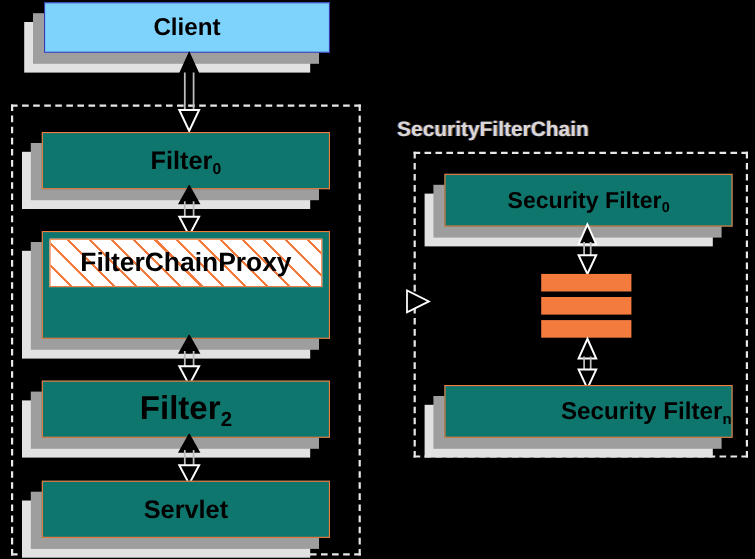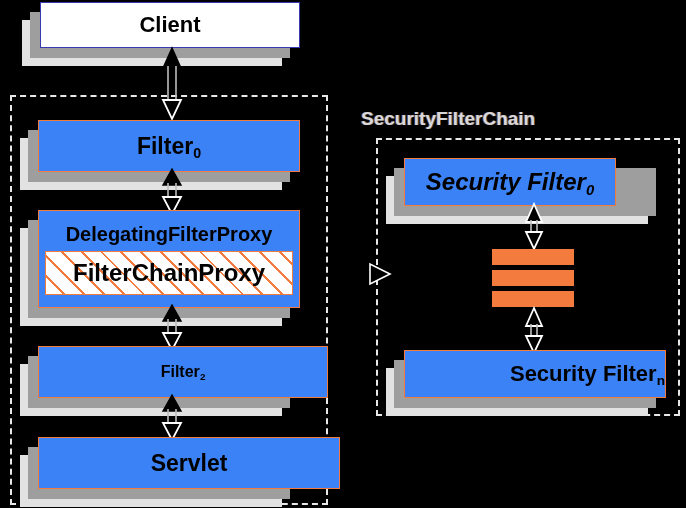--- a/index.html
+++ b/index.html
@@ -54,25 +54,25 @@
     box-sizing: border-box;
     display: flex;
     align-items: center;
     justify-content: center;
     color: #000000;
     font-family: "Liberation Sans", sans-serif;
     font-weight: 700;
     text-align: center;
   }
   .node.orange {
-    background: #3b82f6;
+    background: #0f766e;
     border: 1px solid #f47b3e;
   }
   .node.purple {
-    background: #ffffff;
+    background: #7dd3fc;
     border: 1px solid #3a3ab0;
   }
 
   .node-label { line-height: 1; }
   .node-label sub {
     font-size: 0.62em;
     font-weight: 700;
     vertical-align: baseline;
     position: relative;
     top: 0.32em;
@@ -167,75 +167,74 @@
       <line x1="10" y1="15" x2="10" y2="31" stroke="#bdbdbd" stroke-width="1.6"></line>
       <line x1="18" y1="15" x2="18" y2="31" stroke="#bdbdbd" stroke-width="1.6"></line>
       <polygon points="5,29 23,29 14,46" fill="#000000" stroke="#ffffff" stroke-width="1.8"></polygon>
     </svg>
   </div>
 
   <div class="node-wrap" style="left:38px; top:210px; width:262px; height:98px;">
     <div class="shadow-far" style="width:262px; height:98px;"></div>
     <div class="shadow-near" style="width:262px; height:98px;"></div>
     <div class="node orange compound" style="width:262px; height:98px;">
-      <div class="compound-title">DelegatingFilterProxy</div>
       <div class="nested-hatched">
         <span class="node-label">FilterChainProxy</span>
       </div>
     </div>
   </div>
 
   <div class="arrow" style="left:158px; top:304px;">
     <svg width="28" height="48" viewBox="0 0 28 48">
       <polygon points="14,1 5,17 23,17" fill="#000000" stroke="#000000" stroke-width="1.4"></polygon>
       <line x1="10" y1="15" x2="10" y2="31" stroke="#bdbdbd" stroke-width="1.6"></line>
       <line x1="18" y1="15" x2="18" y2="31" stroke="#bdbdbd" stroke-width="1.6"></line>
       <polygon points="5,29 23,29 14,46" fill="#000000" stroke="#ffffff" stroke-width="1.8"></polygon>
     </svg>
   </div>
 
   <div class="node-wrap" style="left:38px; top:346px; width:262px; height:52px;">
     <div class="shadow-far" style="width:262px; height:52px;"></div>
     <div class="shadow-near" style="width:262px; height:52px;"></div>
-    <div class="node orange" style="width:290px; height:52px; font-size:16px;">
+    <div class="node orange" style="width:262px; height:52px; font-size:30px;">
       <span class="node-label"><span>Filter</span><sub>2</sub></span>
     </div>
   </div>
 
   <div class="arrow" style="left:158px; top:394px;">
     <svg width="28" height="48" viewBox="0 0 28 48">
       <polygon points="14,1 5,17 23,17" fill="#000000" stroke="#000000" stroke-width="1.4"></polygon>
       <line x1="10" y1="15" x2="10" y2="31" stroke="#bdbdbd" stroke-width="1.6"></line>
       <line x1="18" y1="15" x2="18" y2="31" stroke="#bdbdbd" stroke-width="1.6"></line>
       <polygon points="5,29 23,29 14,46" fill="#000000" stroke="#ffffff" stroke-width="1.8"></polygon>
     </svg>
   </div>
 
   <div class="node-wrap" style="left:38px; top:437px; width:262px; height:52px;">
     <div class="shadow-far" style="width:262px; height:52px;"></div>
     <div class="shadow-near" style="width:262px; height:52px;"></div>
-    <div class="node orange" style="width:302px; height:52px; font-size:23px;">
+    <div class="node orange" style="width:262px; height:52px; font-size:23px;">
       <span class="node-label">Servlet</span>
     </div>
   </div>
 
   <div class="group-label" style="left:361px; top:109px;">SecurityFilterChain</div>
 
   <div class="dashed-box" style="left:376px; top:138px; width:304px; height:278px;"></div>
 
   <div class="arrow" style="left:368px; top:262px;">
     <svg width="26" height="24" viewBox="0 0 26 24">
       <polygon points="2,2 2,22 22,12" fill="#000000" stroke="#ffffff" stroke-width="1.6"></polygon>
     </svg>
   </div>
 
   <div class="node-wrap" style="left:404px; top:158px; width:262px; height:48px;">
     <div class="shadow-far" style="width:262px; height:48px;"></div>
     <div class="shadow-near" style="width:262px; height:48px;"></div>
-    <div class="node orange" style="width:212px; height:48px; font-size:24px;font-style:italic;">
+    <div class="node orange" style="width:262px; height:48px; font-size:21px;">
       <span class="node-label"><span>Security Filter</span><sub>0</sub></span>
     </div>
   </div>
 
   <div class="arrow" style="left:520px; top:202px;">
     <svg width="28" height="50" viewBox="0 0 28 50">
       <polygon points="14,2 6,20 22,20" fill="#000000" stroke="#ffffff" stroke-width="1.8"></polygon>
       <line x1="11" y1="18" x2="11" y2="32" stroke="#bdbdbd" stroke-width="1.6"></line>
       <line x1="17" y1="18" x2="17" y2="32" stroke="#bdbdbd" stroke-width="1.6"></line>
       <polygon points="6,30 22,30 14,47" fill="#000000" stroke="#ffffff" stroke-width="1.8"></polygon>

